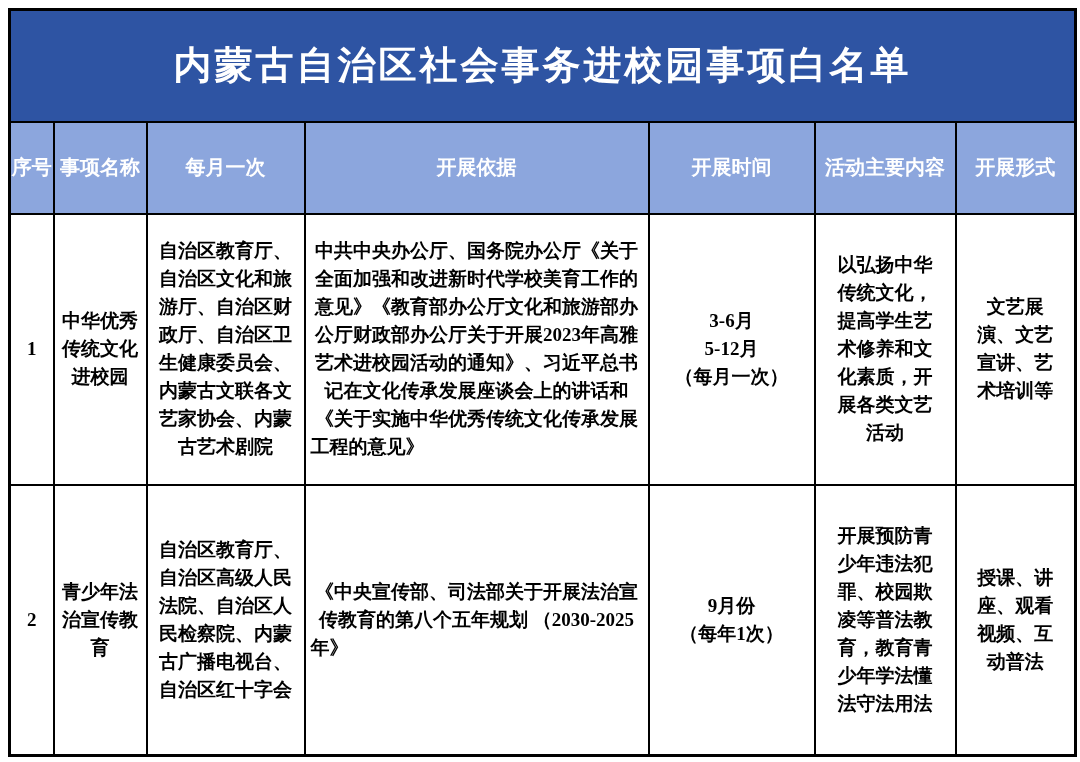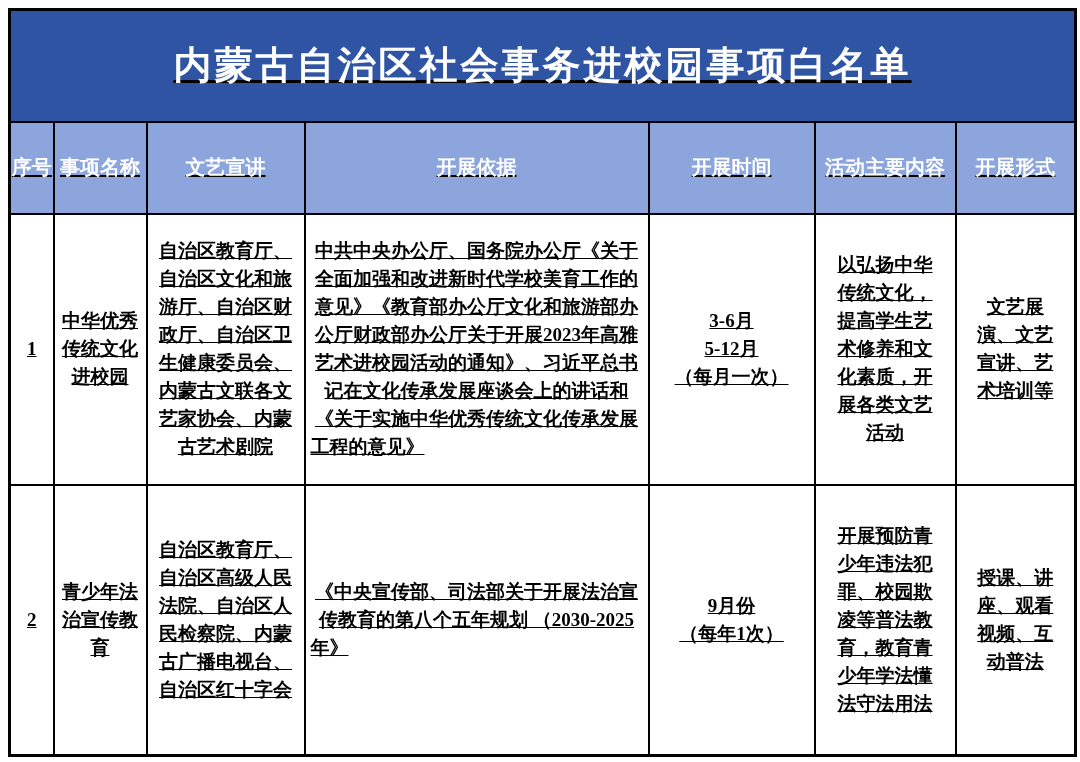--- a/index.html
+++ b/index.html
@@ -5,21 +5,21 @@
   * { margin: 0; padding: 0; box-sizing: border-box; }
   html, body {
     width: 1080px; height: 762px;
     background: #ffffff;
     font-family: "Liberation Sans", sans-serif;
     overflow: hidden;
   }
   .sheet {
     position: absolute;
     left: 8px; top: 8px;
-    width: 1066px; height: 747px; text-decoration: underline;
+    width: 1066px; height: 747px;
   }
   table.whitelist {
     border-collapse: collapse;
     table-layout: fixed;
     width: 1066px; height: 747px;
     border: 3px solid #000000;
   }
   table.whitelist td, table.whitelist th {
     border: 2px solid #000000;
     vertical-align: middle;
@@ -81,21 +81,21 @@
     </colgroup>
 
     <tbody>
         <tr class="title-row">
       <td colspan="7">内蒙古自治区社会事务进校园事项白名单</td>
     </tr>
 
     <tr class="header-row">
       <th>序号</th>
       <th>事项名称</th>
-      <th>文艺宣讲</th>
+      <th>每月一次</th>
       <th>开展依据</th>
       <th>开展时间</th>
       <th>活动主要内容</th>
       <th>开展形式</th>
     </tr>
 
     <tr class="data-row">
       <td class="cell-index">1</td>
       <td class="cell-name">中华优秀传统文化进校园</td>
       <td class="cell-unit">自治区教育厅、自治区文化和旅游厅、自治区财政厅、自治区卫生健康委员会、内蒙古文联各文艺家协会、内蒙古艺术剧院</td>

